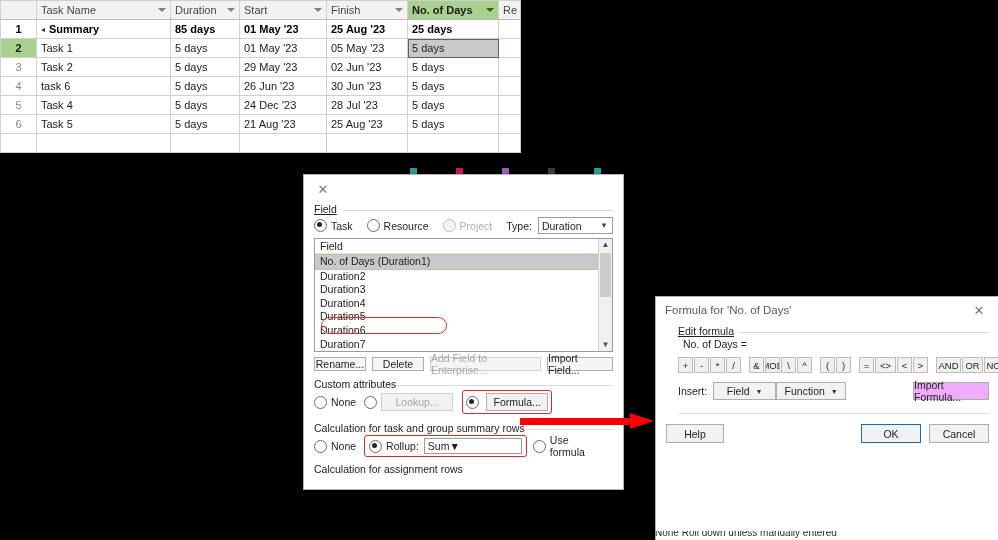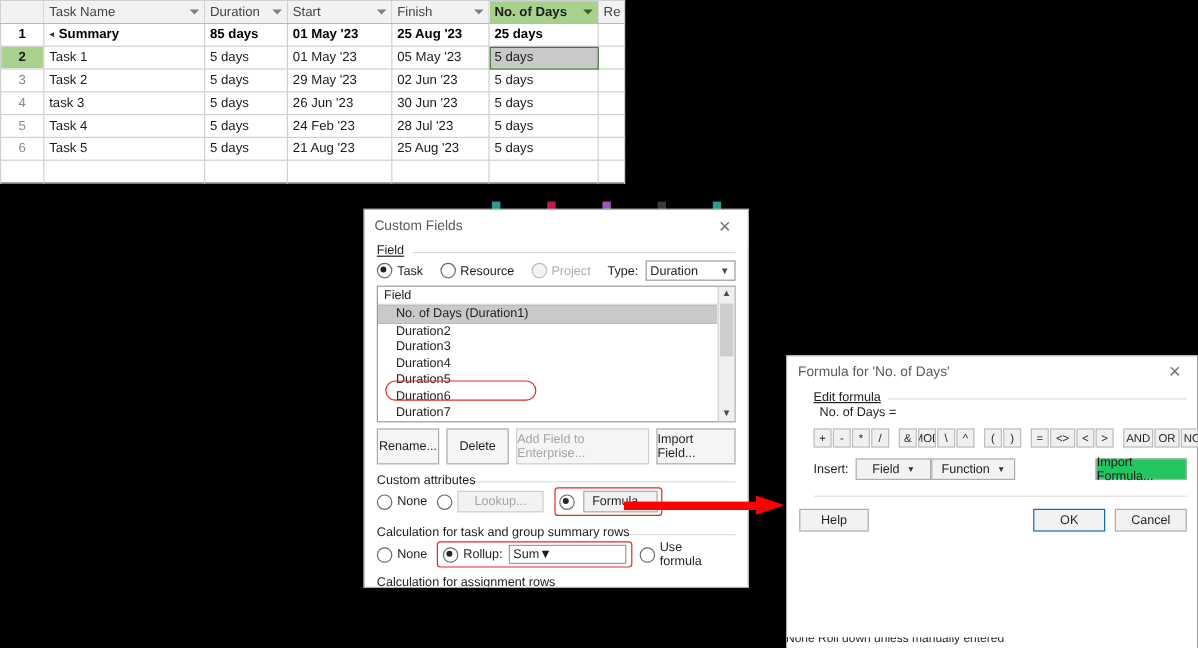--- a/index.html
+++ b/index.html
@@ -83,29 +83,29 @@
     display:flex;align-items:center;padding:0 3px;font-size:10.5px;box-sizing:border-box;
   }
   .combo .cv{flex:1;overflow:hidden;white-space:nowrap}
   .combo .cdn{color:#4a4a4a;font-size:8px;padding-right:1px}
 
   .listbox{
     margin-top:4px;border:1px solid #9a9a9a;background:#fff;height:112px;display:flex;position:relative;
   }
   .lb-inner{flex:1;overflow:hidden;}
   .lb-head{font-size:10.5px;padding:1px 5px;color:#222;border-bottom:1px solid #e6e6e6;background:#fff}
-  .lb-item{font-size:10.5px;padding:0px 15px;height:13.6px;line-height:13.6px;color:#222;white-space:nowrap}
+  .lb-item{font-size:10.5px;padding:0px 5px;height:13.6px;line-height:13.6px;color:#222;white-space:nowrap}
   .lb-item.sel{background:#c9c9c9;border-top:1px solid #a9d18e;border-bottom:1px solid #a9d18e}
   .lb-scroll{width:13px;background:#f0f0f0;border-left:1px solid #d4d4d4;display:flex;flex-direction:column;justify-content:space-between;align-items:center}
   .sc-arrow{font-size:8px;color:#4a4a4a;height:12px;line-height:12px}
   .sc-thumb{position:absolute;right:1px;top:14px;width:11px;height:44px;background:#cdcdcd}
 
   .btnrow{display:flex;gap:6px;margin-top:5px;}
   .btn{
-    height:30px;border:1px solid #adadad;background:#f5f5f5;font-size:10.5px;
+    height:14px;border:1px solid #adadad;background:#f5f5f5;font-size:10.5px;
     display:flex;align-items:center;justify-content:center;color:#1f1f1f;box-sizing:border-box;
   }
   .btn.dis{color:#a6a6a6;background:#f5f5f5;border-color:#cfcfcf}
   .b-rename{width:52px}.b-delete{width:52px}.b-addent{flex:1}.b-import{width:66px}
 
   .attr-row{display:flex;align-items:center;margin-top:4px;}
   .lookup-btn{
     width:72px;height:18px;border:1px solid #cfcfcf;background:#f2f2f2;color:#a6a6a6;
     font-size:10.5px;display:flex;align-items:center;justify-content:center;margin-left:4px;box-sizing:border-box;
   }
@@ -152,21 +152,21 @@
   .op.wide{min-width:21px}
   .op.gap{margin-left:7px}
   .insrow{display:flex;align-items:center;margin-top:9px;}
   .ins-lbl{font-size:10.5px;margin-right:6px}
   .drop-btn{
     height:18px;width:63px;border:1px solid #adadad;background:#f2f2f2;font-size:10.5px;
     display:flex;align-items:center;justify-content:center;gap:6px;box-sizing:border-box;
   }
   .drop-btn .cdn{font-size:7px;color:#333}
   .imp-btn{
-    height:18px;width:76px;border:1px solid #adadad;background:#22c55e;font-size:10.5px;
+    height:18px;width:76px;border:1px solid #adadad;background:#f0abfc;font-size:10.5px;
     display:flex;align-items:center;justify-content:center;margin-left:auto;box-sizing:border-box;
   }
   .fd-sep{height:1px;background:#dedede;margin:13px 0 0 0}
   .fd-footer{display:flex;align-items:center;padding:10px 10px 0 10px}
   .f-btn{
     height:19px;width:58px;border:1px solid #adadad;background:#f2f2f2;font-size:10.5px;
     display:flex;align-items:center;justify-content:center;box-sizing:border-box;
   }
   .f-btn.ok{border:1.5px solid #0f6cbd;margin-left:auto;margin-right:8px;width:60px}
   .f-btn.cancel{width:60px}
@@ -243,32 +243,32 @@
         <td class="id-cell">3</td>
         <td class="indent">Task 2</td>
         <td>5 days</td>
         <td>29 May '23</td>
         <td>02 Jun '23</td>
         <td>5 days</td>
         <td></td>
       </tr>
       <tr>
         <td class="id-cell">4</td>
-        <td class="indent">task 3</td>
+        <td class="indent">task 6</td>
         <td>5 days</td>
         <td>26 Jun '23</td>
         <td>30 Jun '23</td>
         <td>5 days</td>
         <td></td>
       </tr>
       <tr>
         <td class="id-cell">5</td>
         <td class="indent">Task 4</td>
         <td>5 days</td>
-        <td>24 Feb '23</td>
+        <td>24 Dec '23</td>
         <td>28 Jul '23</td>
         <td>5 days</td>
         <td></td>
       </tr>
       <tr>
         <td class="id-cell">6</td>
         <td class="indent">Task 5</td>
         <td>5 days</td>
         <td>21 Aug '23</td>
         <td>25 Aug '23</td>
@@ -289,21 +289,20 @@
 </div>
 
 <div class="mk" style="left:410px;background:#2e9b92"></div>
 <div class="mk" style="left:456px;background:#c2185b"></div>
 <div class="mk" style="left:502px;background:#9b59b6"></div>
 <div class="mk" style="left:548px;background:#3a3a3a"></div>
 <div class="mk" style="left:594px;background:#2e9b92"></div>
 
 <div id="customfields">
   <div class="cf-title">
-    <div class="t">Custom Fields</div>
     <div class="cf-x">✕</div>
   </div>
 
   <div class="cf-body">
 
     <div class="grp-label"><u>Field</u></div>
     <div class="hr-line"></div>
 
     <div class="row">
       <span class="radio on"></span>

